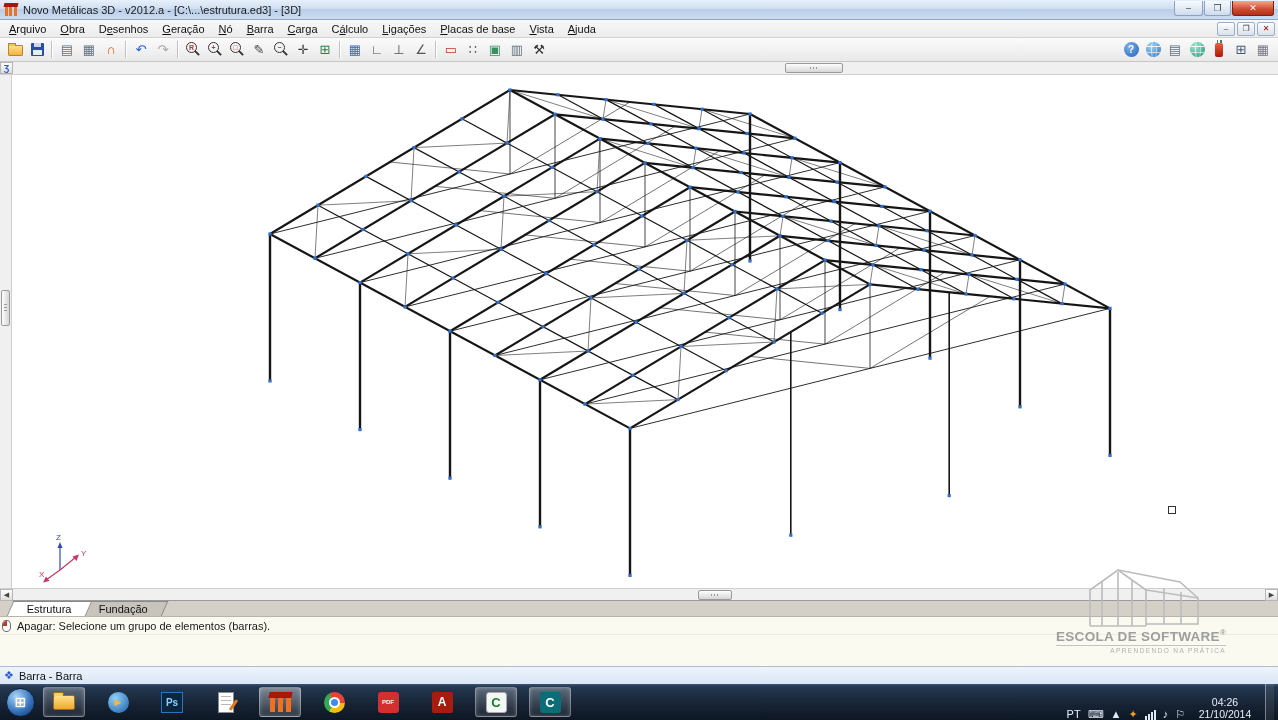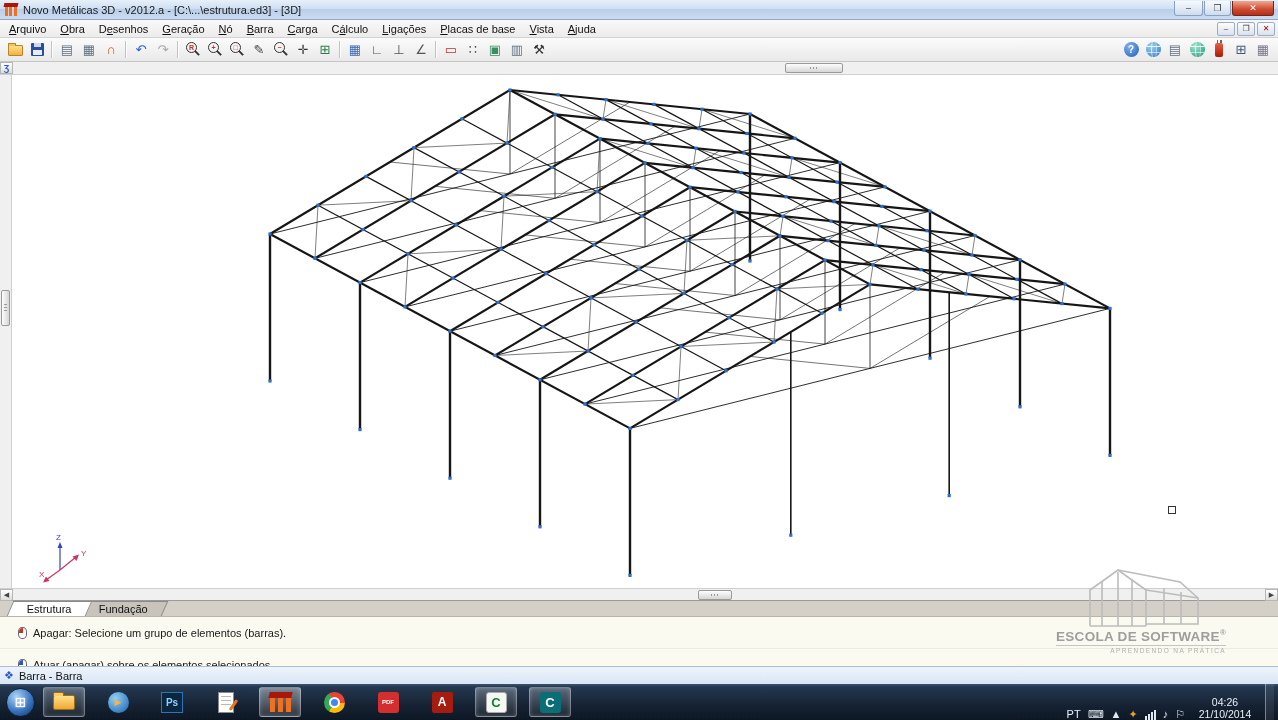--- a/index.html
+++ b/index.html
@@ -84,21 +84,21 @@
 
   
   .tabsrow{position:absolute;left:0;top:601px;width:1278px;height:16px;background:#d4d0c8;border-bottom:1px solid #b8b4ac;display:flex;align-items:flex-end;padding-left:10px;}
   .tab{position:relative;height:15px;padding:0 16px;margin-right:-7px;transform:skewX(-24deg);
     border:1px solid #8a8a8a;border-bottom:none;background:#c8c4bc;}
   .tab.active{background:#fff;z-index:2;}
   .tab span{display:block;transform:skewX(24deg);font-size:11px;line-height:14px;color:#111;}
 
   
   .help-area{position:absolute;left:0;top:617px;width:1278px;height:49px;background:#fafaf0;}
-  .help-row{display:flex;align-items:center;height:32px;padding-left:18px;border-bottom:1px solid #ecece0;}
+  .help-row{display:flex;align-items:center;height:18px;padding-left:2px;border-bottom:1px solid #ecece0;}
   .help-row .txt{margin-left:6px;color:#1a1a1a;}
   .mouse-ic{position:relative;width:9px;height:12px;border:1px solid #667;border-radius:4px/5px;background:#fff;flex:0 0 auto;}
   .mouse-ic i{position:absolute;left:0;top:0;width:4px;height:5px;border-radius:4px 0 0 0;}
   .mouse-ic.red i{background:#d03020;} .mouse-ic.blue i{background:#2858c8;}
 
   
   .statusbar{position:absolute;left:0;top:666px;width:1278px;height:18px;background:linear-gradient(#eef4fc,#d9e6f5);
     border-top:1px solid #a9bdd4;display:flex;align-items:center;padding-left:4px;}
   .statusbar .s-ic{color:#2857c8;font-size:11px;margin-right:5px;}
 
@@ -563,26 +563,20 @@
       </div>
   </div>
 
   <div class="help-area">
     <div class="help-row">
       <span class="mouse-ic red">
           <i></i>
         </span>
       <span class="txt">Apagar: Selecione um grupo de elementos (barras).</span>
     </div>
-    <div class="help-row">
-      <span class="mouse-ic blue">
-          <i></i>
-        </span>
-      <span class="txt">Atuar (apagar) sobre os elementos selecionados.</span>
-    </div>
   </div>
 
   <div class="statusbar">
     <span class="s-ic">❖</span>
     <span>Barra - Barra</span>
   </div>
 
   <div class="watermark">
     <svg width="130" height="66" viewBox="0 0 130 66" style="display:block;margin:0 auto;">
       <g fill="none" stroke="#bcbcbc" stroke-width="1.6">

